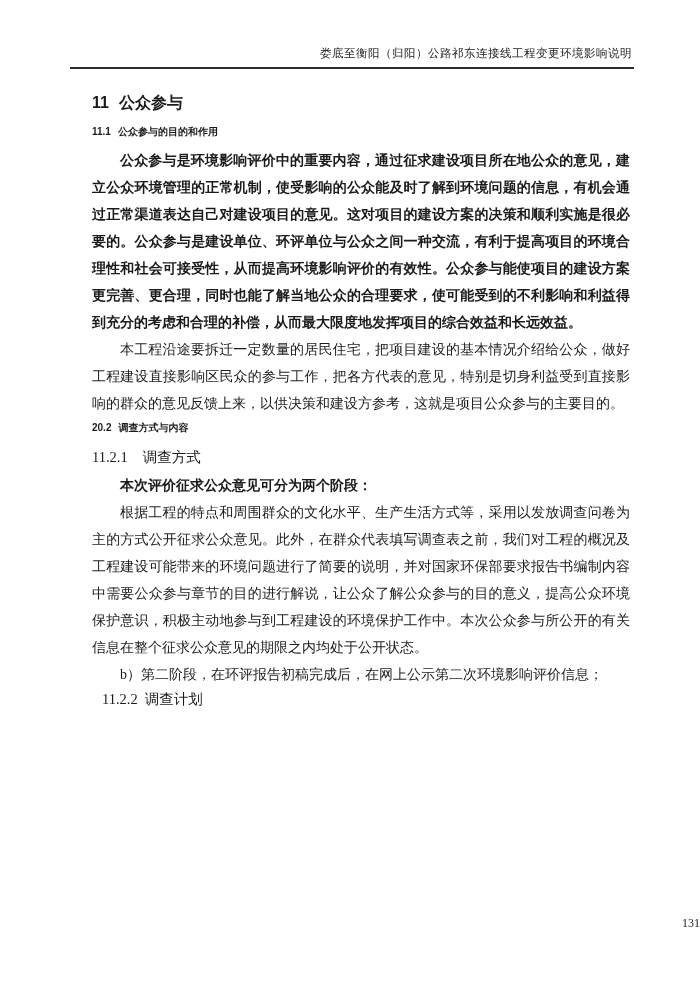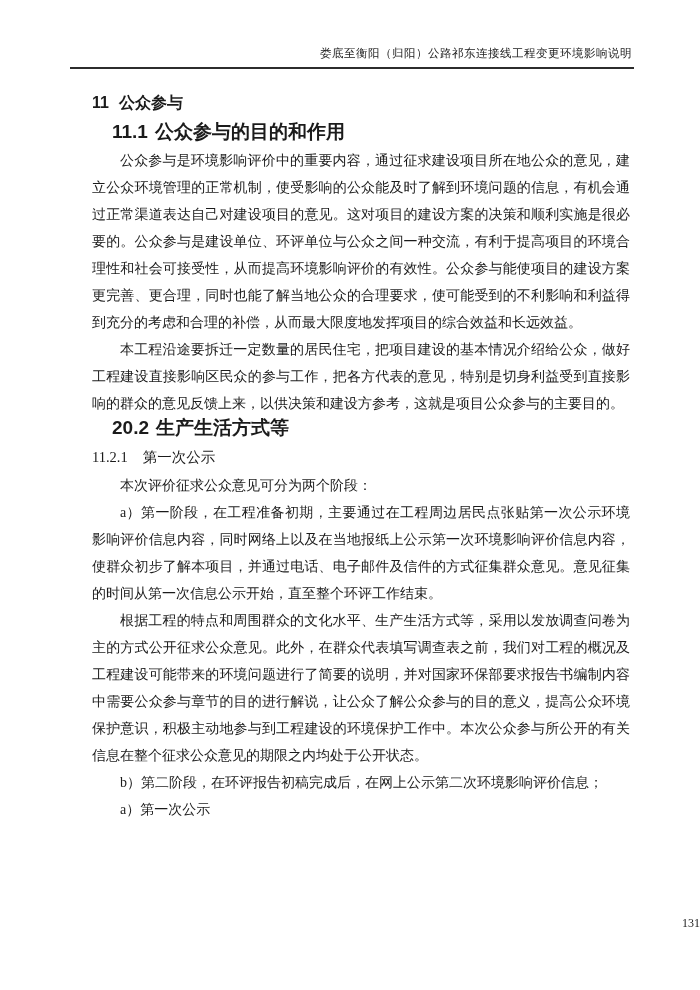--- a/index.html
+++ b/index.html
@@ -38,39 +38,38 @@
     text-align: justify;
     text-justify: inter-character;
   }
   h1, h2, h3 { margin: 0; font-weight: bold; }
   h1.sec {
     margin-top: 23px;
     font-size: 16px; line-height: 20px;
     font-family: "Liberation Sans", "DejaVu Sans", sans-serif;
   }
   h2.sec {
-    font-size: 19px; line-height: 20px;
+    font-size: 10px; line-height: 20px;
     font-family: "Liberation Sans", "DejaVu Sans", sans-serif;
-    margin-left: 20px;
   }
   h2.sec-11-1 { margin-top: 9px; }
   h2.sec-11-2 { margin-top: 0; line-height: 22px; }
   h3.sec {
     font-weight: normal;
     font-size: 14.5px; line-height: 20px;
     font-family: "Liberation Serif", "DejaVu Serif", serif;
   }
   h3.sec-11-2-1 { margin-top: 8px; }
   h3.sec-11-2-2 { margin-top: 1px; margin-left: 10px; }
   .num { display: inline-block; }
   .gap-md { margin-right: 10px; }
   .gap-sm { margin-right: 7px; }
   .gap-lg { margin-right: 15px; }
   p { margin: 0; text-indent: 2em; }
-  p.after-heading { margin-top: 5px; }
+  p.after-heading { margin-top: 5px; font-weight: bold; }
   .page-footer {
     position: absolute;
     top: 916px; left: 0; right: 0;
     text-align: right;
     font-size: 12px;
     color: #222;
   }
 </style>
 </head>
 <body>
@@ -89,37 +88,38 @@
 
     <h2 class="sec sec-11-1">
       <span class="num gap-sm">11.1</span><span>公众参与的目的和作用</span>
     </h2>
 
     <p class="after-heading">公众参与是环境影响评价中的重要内容，通过征求建设项目所在地公众的意见，建立公众环境管理的正常机制，使受影响的公众能及时了解到环境问题的信息，有机会通过正常渠道表达自己对建设项目的意见。这对项目的建设方案的决策和顺利实施是很必要的。公众参与是建设单位、环评单位与公众之间一种交流，有利于提高项目的环境合理性和社会可接受性，从而提高环境影响评价的有效性。公众参与能使项目的建设方案更完善、更合理，同时也能了解当地公众的合理要求，使可能受到的不利影响和利益得到充分的考虑和合理的补偿，从而最大限度地发挥项目的综合效益和长远效益。</p>
 
     <p>本工程沿途要拆迁一定数量的居民住宅，把项目建设的基本情况介绍给公众，做好工程建设直接影响区民众的参与工作，把各方代表的意见，特别是切身利益受到直接影响的群众的意见反馈上来，以供决策和建设方参考，这就是项目公众参与的主要目的。</p>
 
     <h2 class="sec sec-11-2">
-      <span class="num gap-sm">20.2</span><span>生产生活方式等</span>
+      <span class="num gap-sm">20.2</span><span>调查方式与内容</span>
     </h2>
 
     <h3 class="sec sec-11-2-1">
-      <span class="num gap-lg">11.2.1</span><span>第一次公示</span>
+      <span class="num gap-lg">11.2.1</span><span>调查方式</span>
     </h3>
 
     <p class="after-heading">本次评价征求公众意见可分为两个阶段：</p>
 
-    <p>a）第一阶段，在工程准备初期，主要通过在工程周边居民点张贴第一次公示环境影响评价信息内容，同时网络上以及在当地报纸上公示第一次环境影响评价信息内容，使群众初步了解本项目，并通过电话、电子邮件及信件的方式征集群众意见。意见征集的时间从第一次信息公示开始，直至整个环评工作结束。</p>
 
     <p>根据工程的特点和周围群众的文化水平、生产生活方式等，采用以发放调查问卷为主的方式公开征求公众意见。此外，在群众代表填写调查表之前，我们对工程的概况及工程建设可能带来的环境问题进行了简要的说明，并对国家环保部要求报告书编制内容中需要公众参与章节的目的进行解说，让公众了解公众参与的目的意义，提高公众环境保护意识，积极主动地参与到工程建设的环境保护工作中。本次公众参与所公开的有关信息在整个征求公众意见的期限之内均处于公开状态。</p>
 
     <p>b）第二阶段，在环评报告初稿完成后，在网上公示第二次环境影响评价信息；</p>
 
+    <h3 class="sec sec-11-2-2">
+      <span class="num gap-sm">11.2.2</span><span>调查计划</span>
+    </h3>
 
-    <p>a）第一次公示</p>
 
   </div>
 
   <div class="page-footer">
     <span>131</span>
   </div>
 
 </div>
 
 </body></html>

